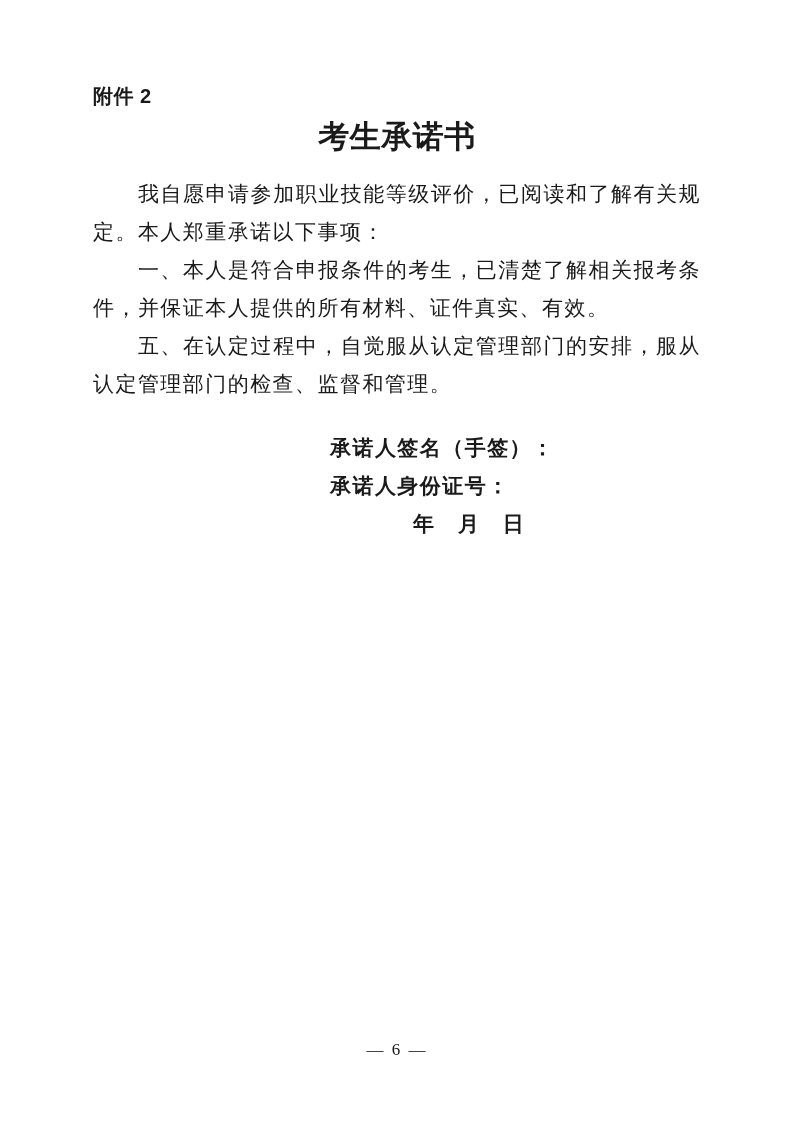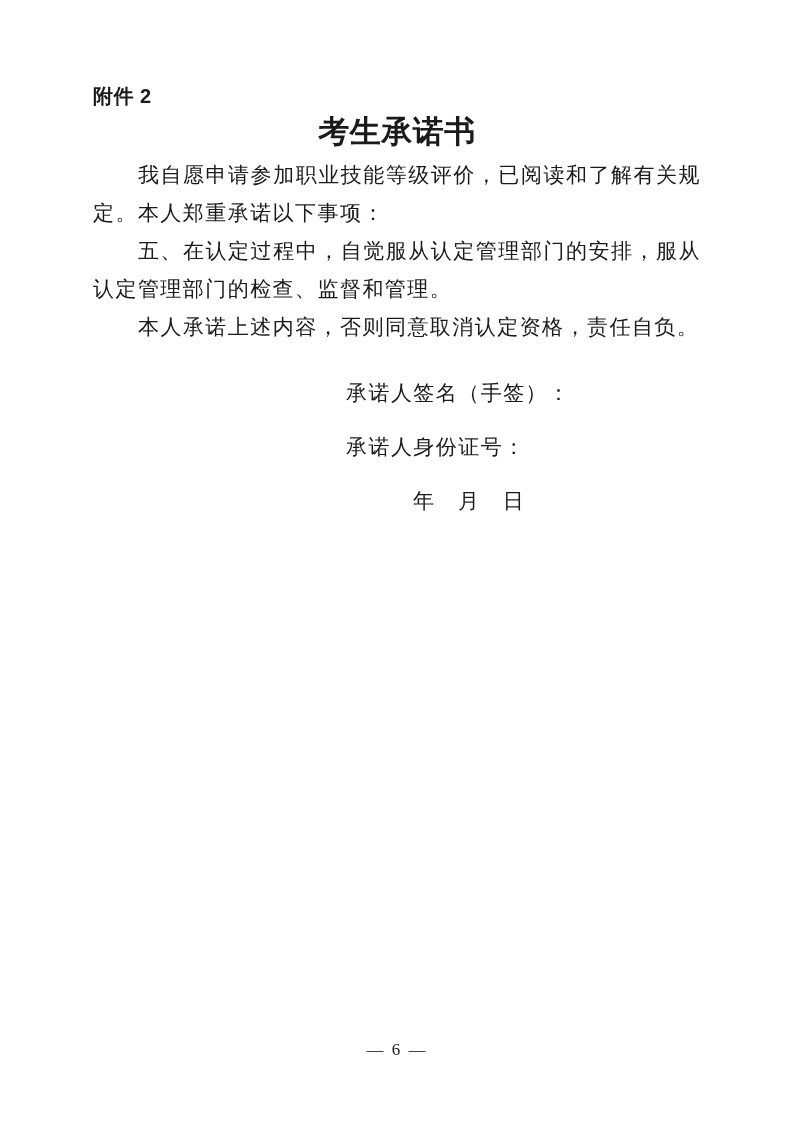--- a/index.html
+++ b/index.html
@@ -23,44 +23,45 @@
     font-weight: 700;
     font-size: 20px;
     line-height: 28px;
     letter-spacing: 0.5px;
   }
   .doc-title {
     font-size: 31px;
     font-weight: 700;
     text-align: center;
     line-height: 44px;
+    margin-top: 5px;
     letter-spacing: 0.5px;
   }
   .doc-body {
-    margin-top: 4px;
-    font-family: Liberation Mono, monospace;
+    margin-top: 16px;
   }
   .doc-body .para {
     margin: 0;
     font-size: 21px;
     line-height: 38px;
     letter-spacing: 1.45px;
     text-align: justify;
     text-justify: inter-character;
     text-indent: 45px;
   }
   .signature-block {
     margin-top: 26px;
     margin-left: 237px;
   }
   .signature-block .sig-line {
-    margin: 16px;
+    margin: 0;
     font-size: 21px;
     line-height: 38px;
     letter-spacing: 1.45px;
+    font-weight: bold;
   }
   .signature-block .date-line {
     margin-left: 83px;
   }
   .page-footer {
     position: absolute;
     left: 0;
     right: 0;
     top: 1040px;
     text-align: center;
@@ -74,22 +75,22 @@
 <body>
 
 <div class="page">
 
   <div class="attachment-label">附件 2</div>
 
   <div class="doc-title">考生承诺书</div>
 
   <div class="doc-body">
     <p class="para">我自愿申请参加职业技能等级评价，已阅读和了解有关规定。本人郑重承诺以下事项：</p>
+    <p class="para">一、本人是符合申报条件的考生，已清楚了解相关报考条件，并保证本人提供的所有材料、证件真实、有效。</p>
     <p class="para">五、在认定过程中，自觉服从认定管理部门的安排，服从认定管理部门的检查、监督和管理。</p>
-    <p class="para">本人承诺上述内容，否则同意取消认定资格，责任自负。</p>
   </div>
 
   <div class="signature-block">
     <p class="sig-line">承诺人签名（手签）：</p>
     <p class="sig-line">承诺人身份证号：</p>
     <p class="sig-line date-line">年　月　日</p>
   </div>
 
   <div class="page-footer">— 6 —</div>
 

